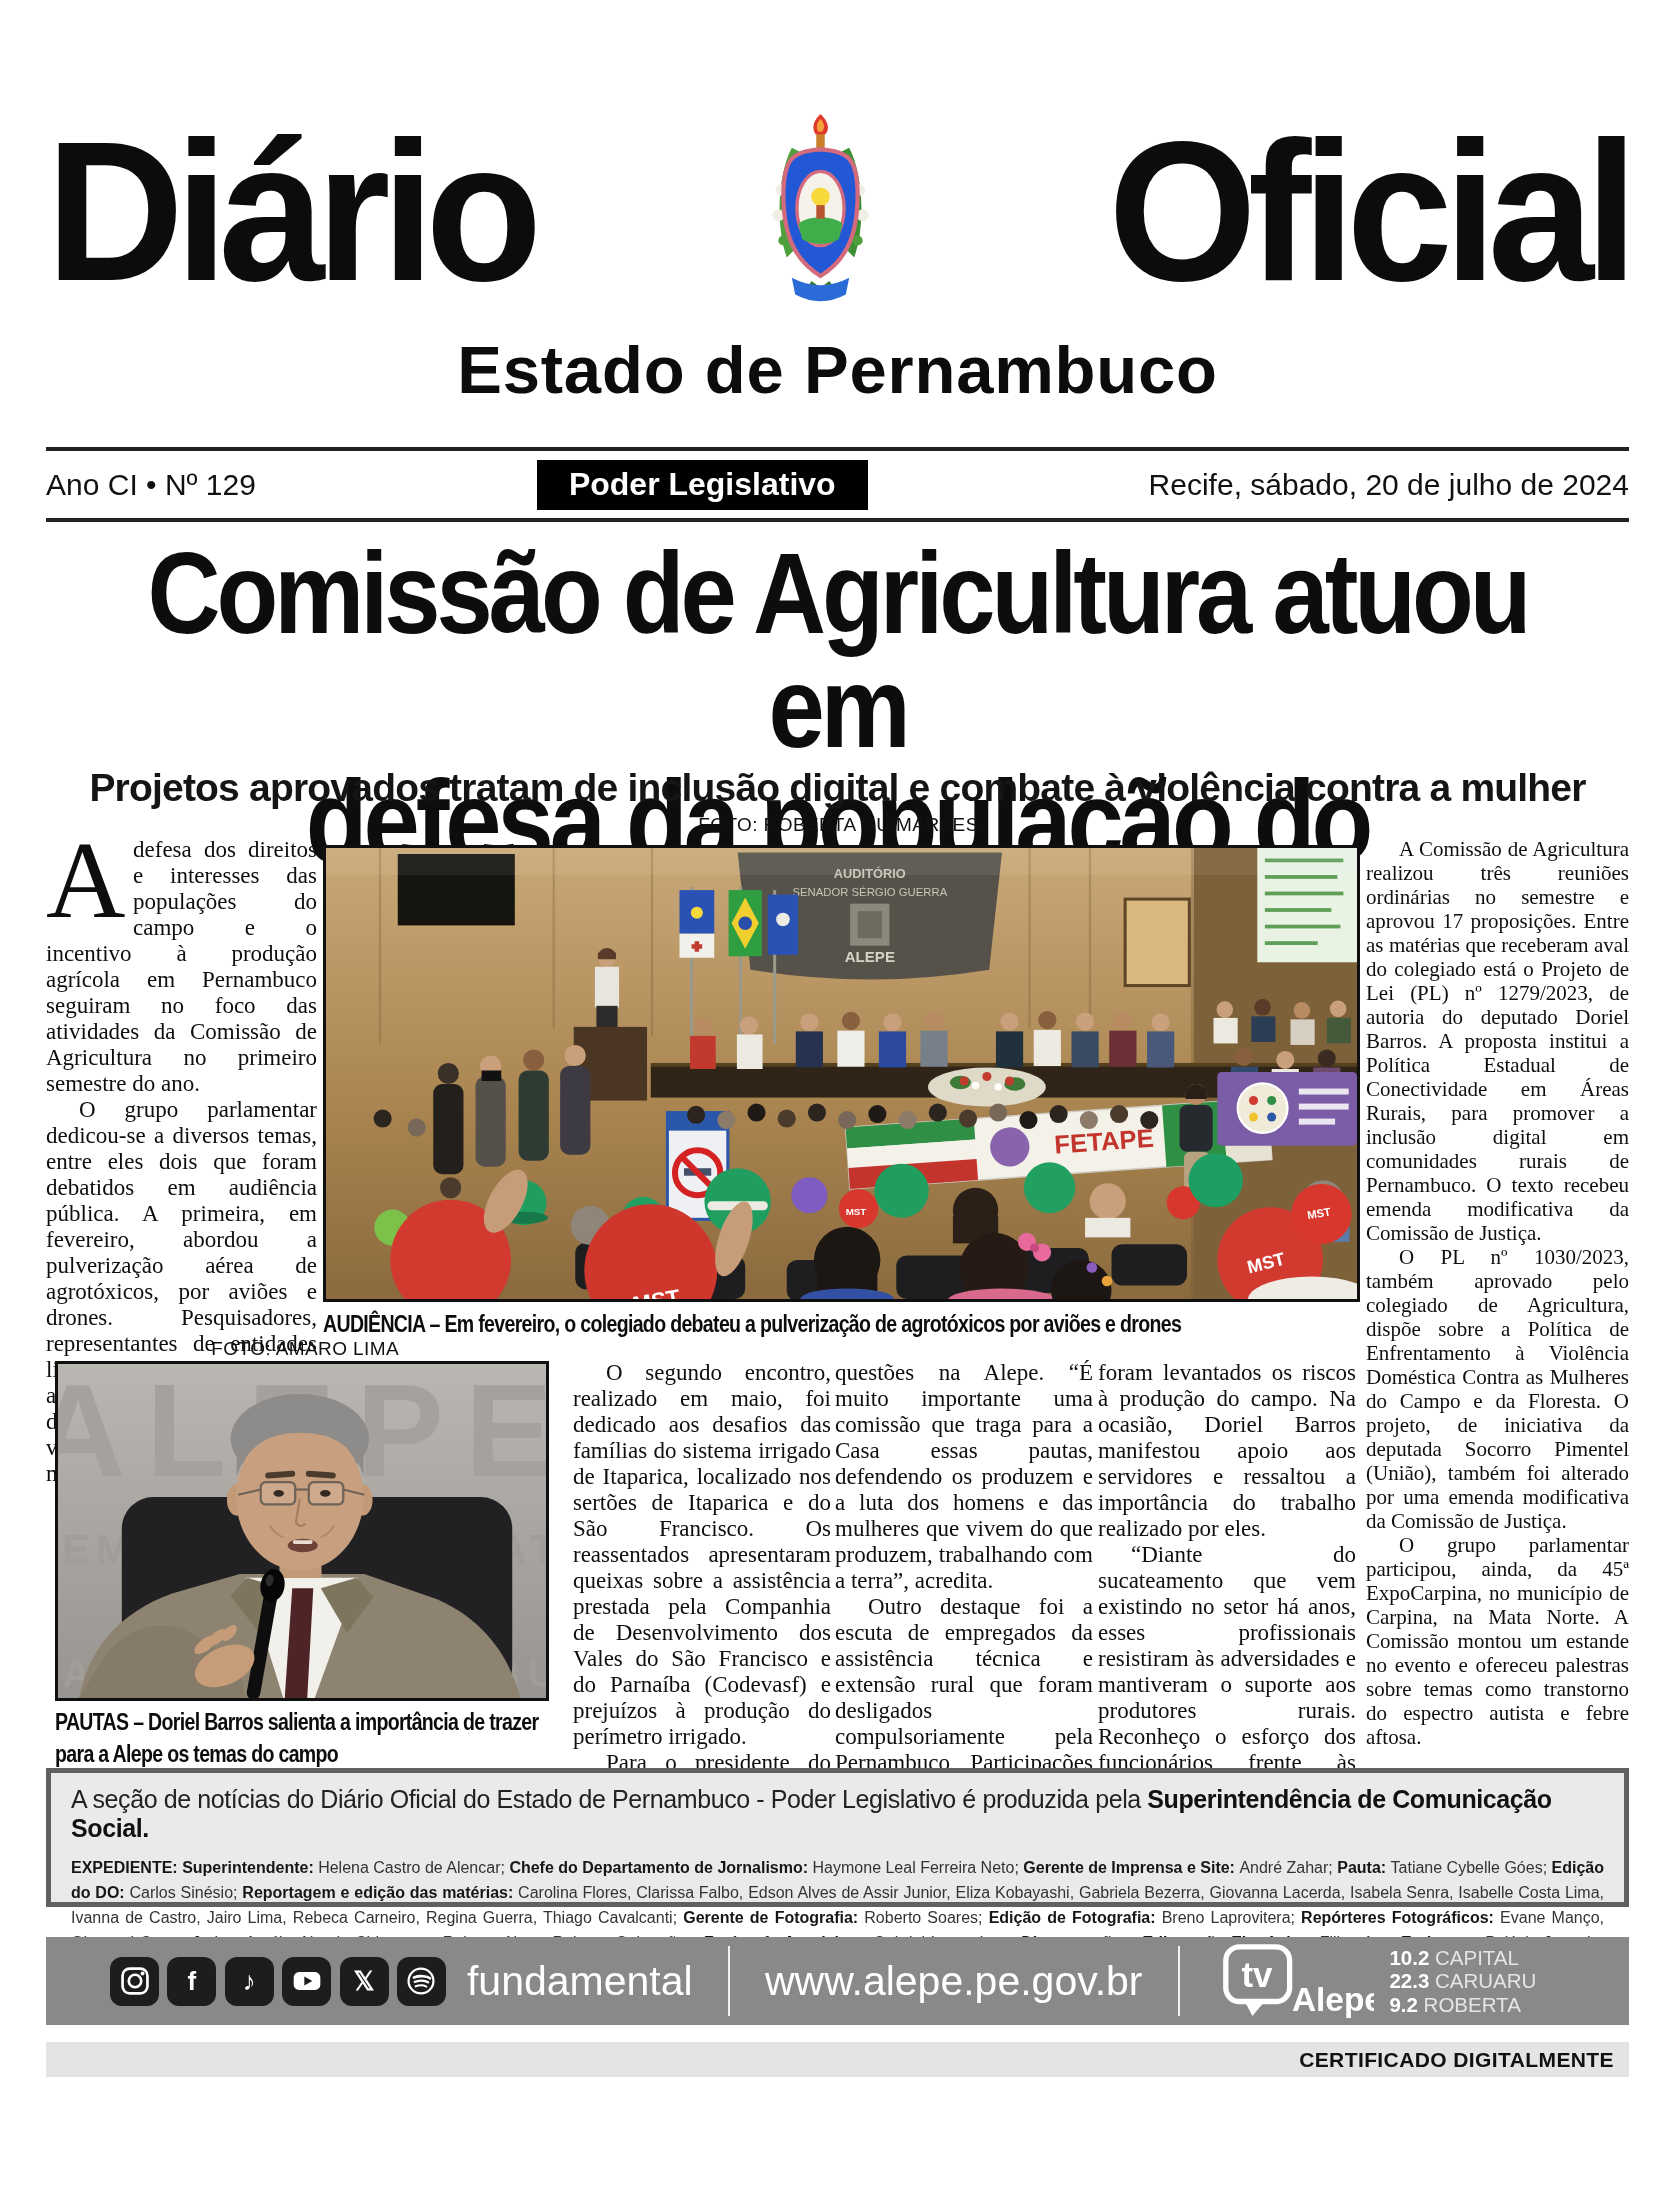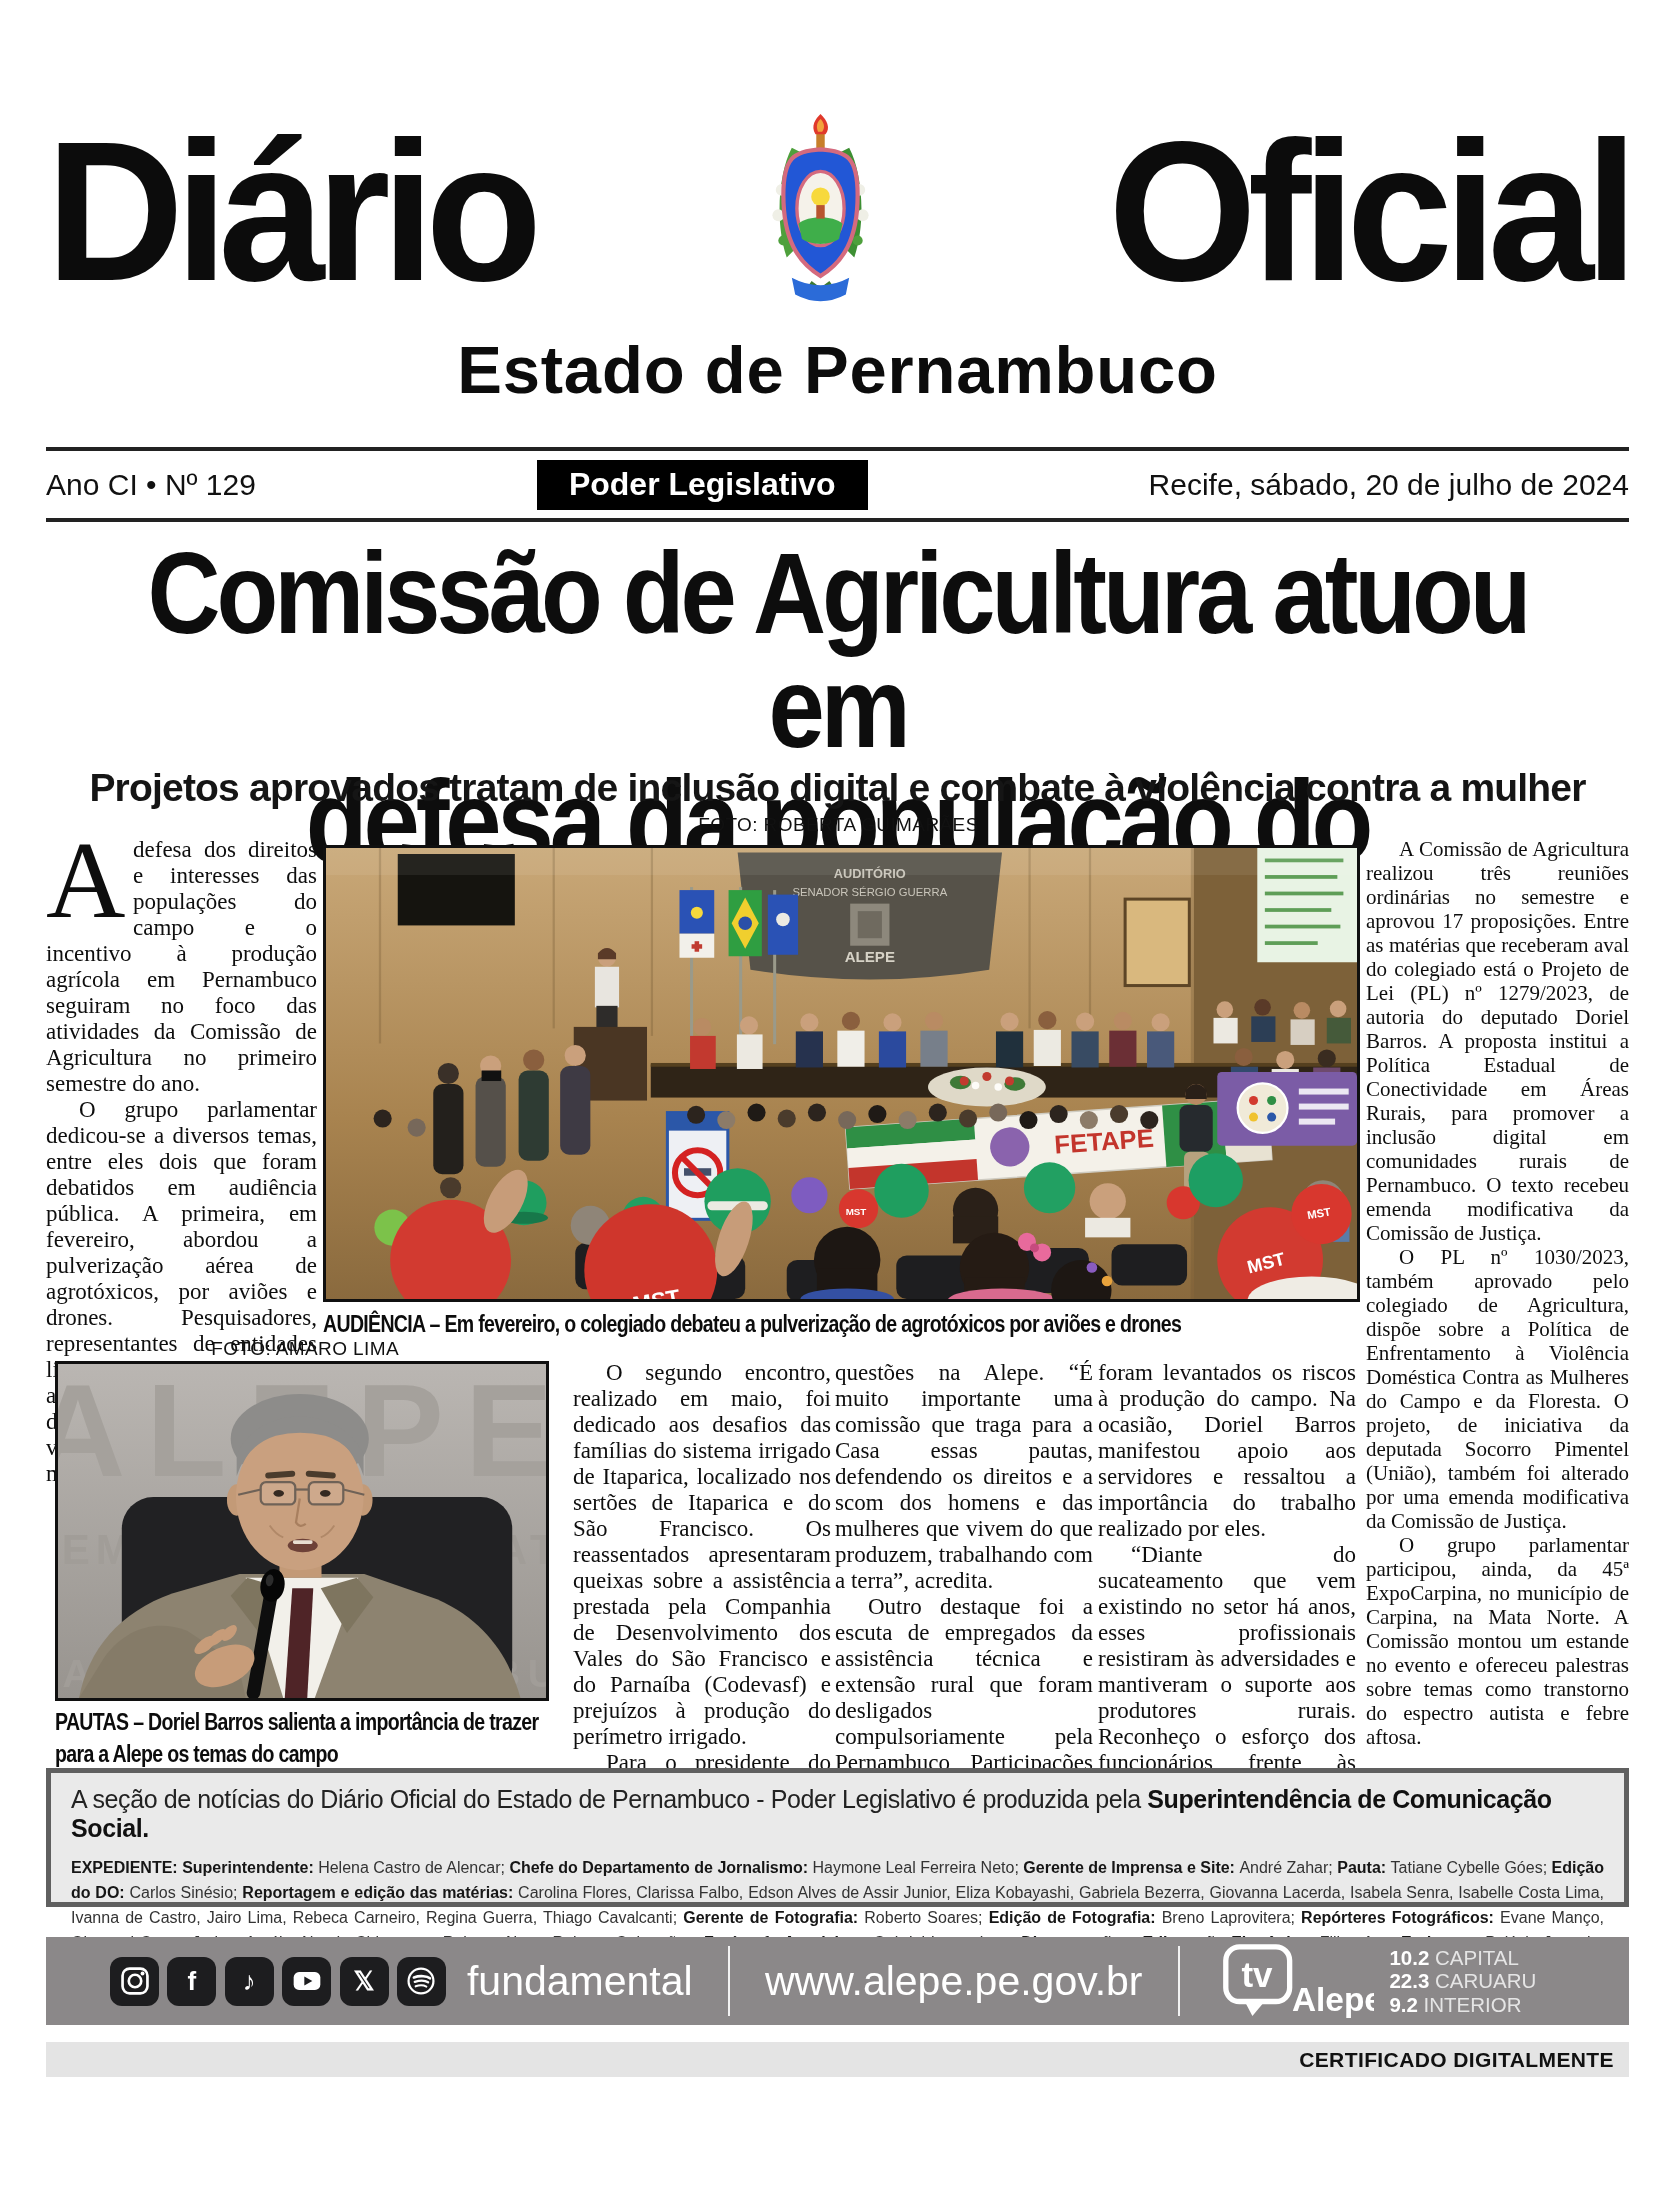--- a/index.html
+++ b/index.html
@@ -431,21 +431,21 @@
     </svg>
   </div>
   <div class="abs caption caption2a">PAUTAS – Doriel Barros salienta a importância de trazer</div>
   <div class="abs caption caption2b">para a Alepe os temas do campo</div>
 
   <div class="abs body-text col2">
     <p class="ind">O segundo encontro, realizado em maio, foi dedicado aos desafios das famílias do sistema irrigado de Itaparica, localizado nos sertões de Itaparica e do São Francisco. Os reassentados apresentaram queixas sobre a assistência prestada pela Companhia de Desenvolvimento dos Vales do São Francisco e do Parnaíba (Codevasf) e prejuízos à produção do perímetro irrigado.</p>
     <p class="ind cont">Para o presidente do colegiado, deputado Doriel Barros (PT), é fundamental realizar o debate sobre essas</p>
   </div>
   <div class="abs body-text col3">
-    <p>questões na Alepe. “É muito importante uma comissão que traga para a Casa essas pautas, defendendo os direitos e a scom dos homens e das mulheres que vivem do que produzem, trabalhando com a terra”, acredita.</p>
+    <p>questões na Alepe. “É muito importante uma comissão que traga para a Casa essas pautas, defendendo os produzem e a luta dos homens e das mulheres que vivem do que produzem, trabalhando com a terra”, acredita.</p>
     <p class="ind cont">Outro destaque foi a escuta de empregados da assistência técnica e extensão rural que foram desligados compulsoriamente pela Pernambuco Participações e Investimentos S/A (Perpart). Além dos direitos dos trabalhadores dispensados,</p>
   </div>
   <div class="abs body-text col4">
     <p>foram levantados os riscos à produção do campo. Na ocasião, Doriel Barros manifestou apoio aos servidores e ressaltou a importância do trabalho realizado por eles.</p>
     <p class="ind">“Diante do sucateamento que vem existindo no setor há anos, esses profissionais resistiram às adversidades e mantiveram o suporte aos produtores rurais. Reconheço o esforço dos funcionários frente às dificuldades estruturais que enfrentam para conseguir realizar esse trabalho”, comentou.</p>
   </div>
 
   <div class="abs expbox">
     <div class="exp-intro"><span>A seção de notícias do Diário Oficial do Estado de Pernambuco - Poder Legislativo é produzida pela </span><b>Superintendência de Comunicação Social.</b></div>
     <div class="exp-body"><b>EXPEDIENTE: </b><b>Superintendente: </b>Helena Castro de Alencar; <b>Chefe do Departamento de Jornalismo: </b>Haymone Leal Ferreira Neto; <b>Gerente de Imprensa e Site: </b>André Zahar; <b>Pauta: </b>Tatiane Cybelle Góes; <b>Edição do DO: </b>Carlos Sinésio; <b>Reportagem e edição das matérias: </b>Carolina Flores, Clarissa Falbo, Edson Alves de Assir Junior, Eliza Kobayashi, Gabriela Bezerra, Giovanna Lacerda, Isabela Senra, Isabelle Costa Lima, Ivanna de Castro, Jairo Lima, Rebeca Carneiro, Regina Guerra, Thiago Cavalcanti; <b>Gerente de Fotografia: </b>Roberto Soares; <b>Edição de Fotografia: </b>Breno Laprovitera; <b>Repórteres Fotográficos: </b>Evane Manço, Giovanni Costa, Jarbas Araújo, Nando Chiappetta, Rebeca Alves; Roberta Guimarães; <b>Fotógrafo Arquivista: </b>Gabriel Laprovitera; <b>Diagramação e Editoração Eletrônica: </b>Filipe Aca; <b>Endereço: </b>Palácio Joaquim Nabuco, Rua da Aurora, nº 631 – Recife-PE. <b>Fone: </b>3183-2126 PABX 3183.2211. <b>Nosso e-mail: </b>scom@alepe.pe.gov.br</div>
@@ -492,21 +492,21 @@
       <svg viewBox="0 0 200 100">
         <rect x="5" y="5" width="84" height="72" rx="18" fill="none" stroke="#fff" stroke-width="7"></rect>
         <polygon points="30,77 56,77 40,96" fill="#fff"></polygon>
         <text x="46" y="58" font-size="46" font-weight="bold" fill="#fff" text-anchor="middle">tv</text>
         <text x="92" y="90" font-size="44" font-weight="bold" fill="#fff">Alepe</text>
       </svg>
     </span>
     <span class="channels">
       <div><span class="num">10.2</span> <span class="nm">CAPITAL</span></div>
       <div><span class="num">22.3</span> <span class="nm">CARUARU</span></div>
-      <div><span class="num">9.2</span> <span class="nm">INTERIOR</span></div>
+      <div><span class="num">9.2</span> <span class="nm">ROBERTA</span></div>
     </span>
   </div>
 
   <div class="abs certstrip">
     <div>CERTIFICADO DIGITALMENTE</div>
   </div>
 
 </div>
 
 

